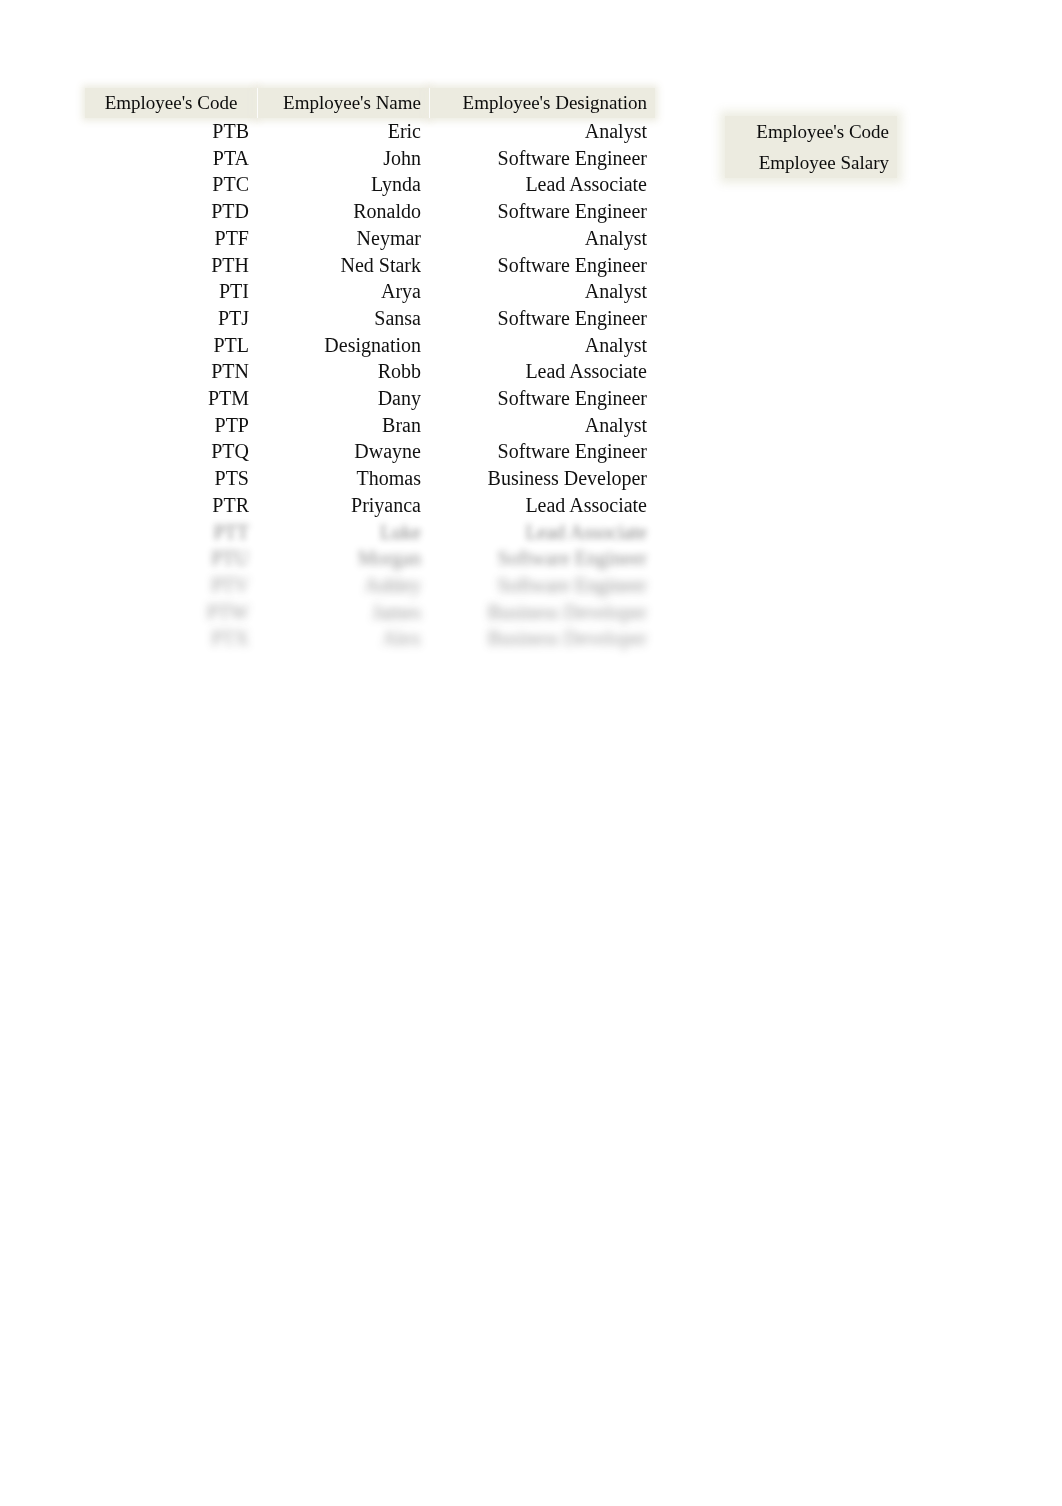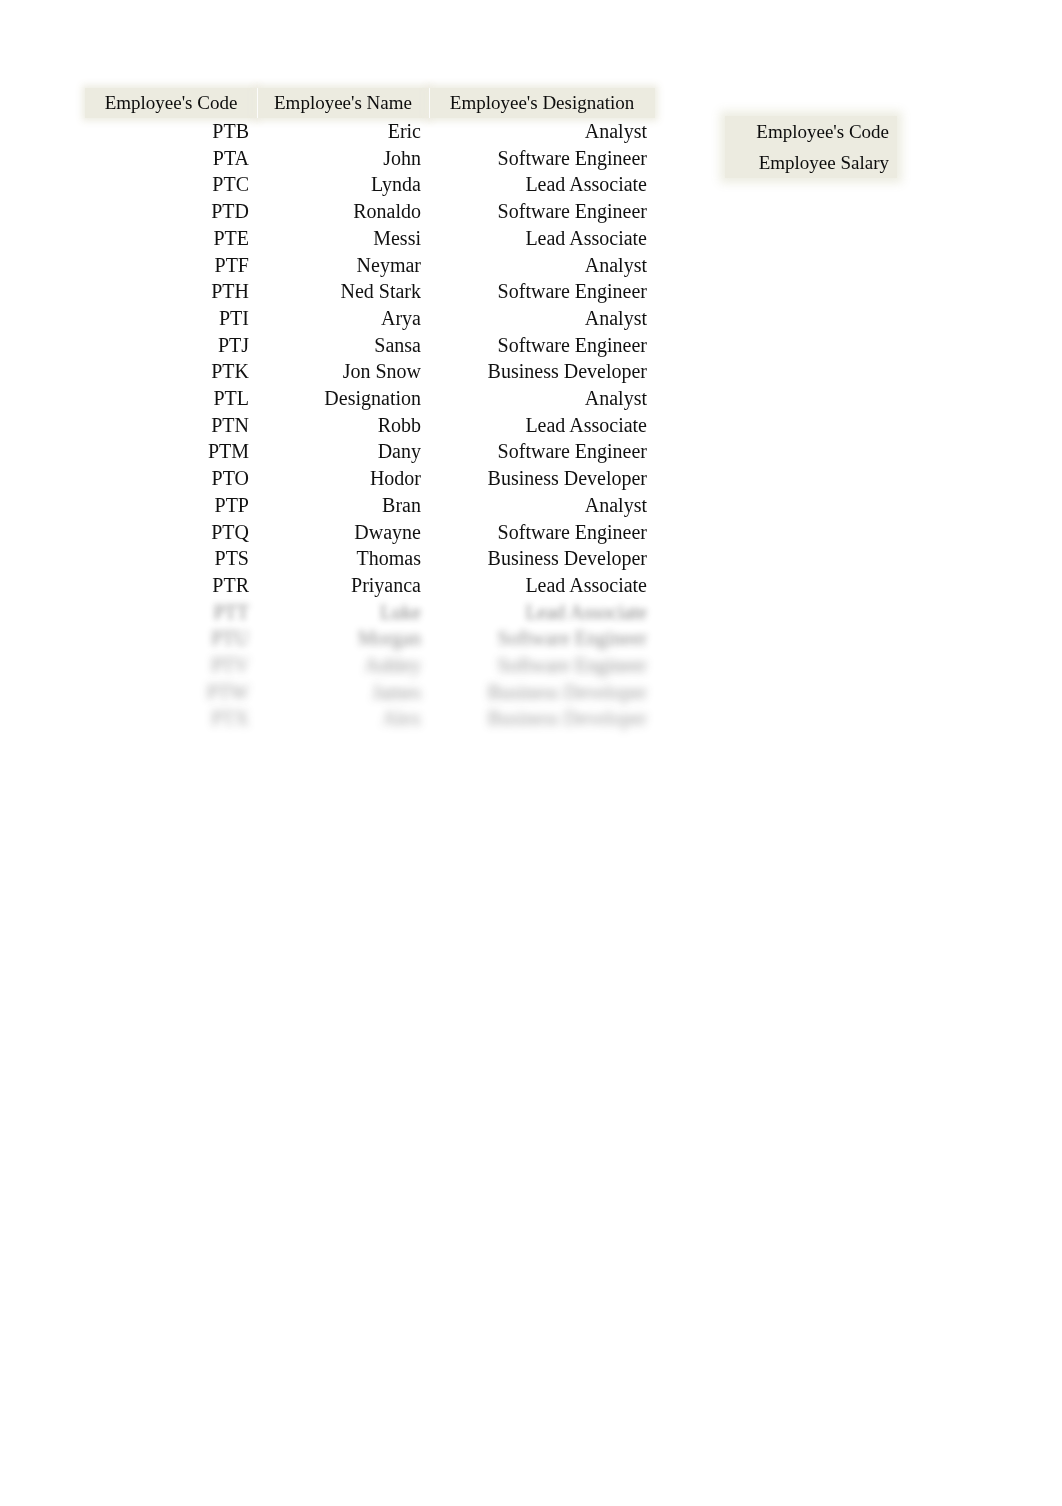--- a/index.html
+++ b/index.html
@@ -47,22 +47,22 @@
   #employee-table thead th {
     background: #ecebe0;
     text-align: center;
     height: 30px;
     line-height: 30px;
     font-size: 19px;
     color: #0d0d0d;
     box-shadow: 0 0 7px 3px rgba(236,235,224,0.95);
   }
   #employee-table thead th.th-code   { text-align: center; }
-  #employee-table thead th.th-name   { text-align: center; }
-  #employee-table thead th.th-desig  { text-align: center; }
+  #employee-table thead th.th-name   { text-align: right; }
+  #employee-table thead th.th-desig  { text-align: right; }
 
   
   #employee-table thead th + th {
     box-shadow: inset 1px 0 0 rgba(255,255,255,0.85),
                 0 0 7px 3px rgba(236,235,224,0.95);
   }
 
   
   #employee-table tbody tr.is-blurred td {
     filter: blur(3.4px);
@@ -124,68 +124,53 @@
         <td>PTC</td>
         <td>Lynda</td>
         <td>Lead Associate</td>
       </tr>
       <tr>
         <td>PTD</td>
         <td>Ronaldo</td>
         <td>Software Engineer</td>
       </tr>
       <tr>
-        <td>PTE</td>
-        <td>Messi</td>
-        <td>Lead Associate</td>
-      </tr>
-      <tr>
         <td>PTF</td>
         <td>Neymar</td>
         <td>Analyst</td>
       </tr>
       <tr>
         <td>PTH</td>
         <td>Ned Stark</td>
         <td>Software Engineer</td>
       </tr>
       <tr>
         <td>PTI</td>
         <td>Arya</td>
         <td>Analyst</td>
       </tr>
       <tr>
         <td>PTJ</td>
         <td>Sansa</td>
         <td>Software Engineer</td>
       </tr>
       <tr>
-        <td>PTK</td>
-        <td>Jon Snow</td>
-        <td>Business Developer</td>
-      </tr>
-      <tr>
         <td>PTL</td>
         <td>Designation</td>
         <td>Analyst</td>
       </tr>
       <tr>
         <td>PTN</td>
         <td>Robb</td>
         <td>Lead Associate</td>
       </tr>
       <tr>
         <td>PTM</td>
         <td>Dany</td>
         <td>Software Engineer</td>
-      </tr>
-      <tr>
-        <td>PTO</td>
-        <td>Hodor</td>
-        <td>Business Developer</td>
       </tr>
       <tr>
         <td>PTP</td>
         <td>Bran</td>
         <td>Analyst</td>
       </tr>
       <tr>
         <td>PTQ</td>
         <td>Dwayne</td>
         <td>Software Engineer</td>

